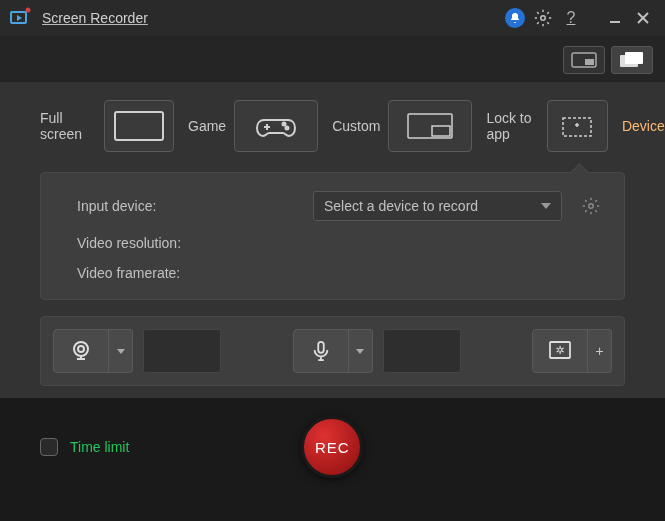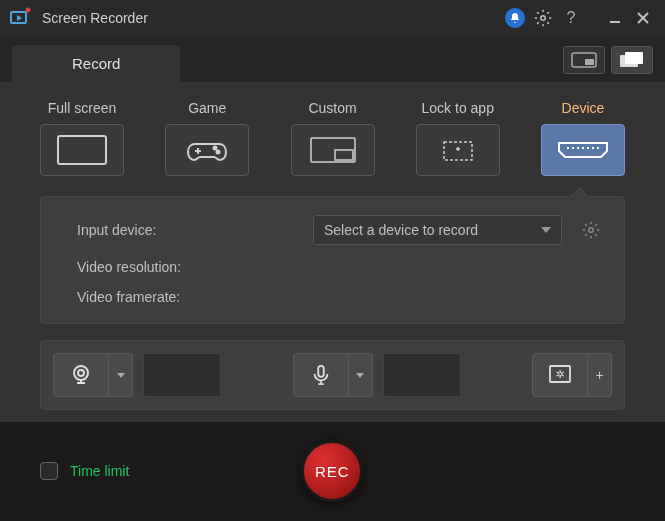--- a/index.html
+++ b/index.html
@@ -1,32 +1,32 @@
 <!DOCTYPE html>
 <html><head>
 <meta charset="utf-8">
 <style>
 * { margin: 0; padding: 0; box-sizing: border-box; font-family: -apple-system, BlinkMacSystemFont, "Segoe UI", Arial, sans-serif; }
 body { background: #1a1a1a; width: 665px; height: 521px; overflow: hidden; color: #b8b8b8; }
 
-.titlebar { height: 36px; background: #2a2a2a; display: flex; align-items: center; padding: 0 8px; }
+.titlebar { height: 36px; background: #2a2a2a; display: flex; align-items: center; padding: 0 8px; text-decoration: underline; }
 .logo { width: 24px; height: 24px; position: relative; margin-right: 10px; }
 .title { font-size: 14px; color: #d0d0d0; flex: 1; }
 .title-btn { width: 28px; height: 28px; display: flex; align-items: center; justify-content: center; cursor: pointer; color: #b0b0b0; }
 .bell { background: #2673d6; border-radius: 50%; width: 20px; height: 20px; display: flex; align-items: center; justify-content: center; }
 
 .tabbar { height: 46px; background: #252525; display: flex; align-items: flex-end; padding: 0 12px; gap: 6px; }
 .main-tab { background: #333333; padding: 10px 60px; font-size: 15px; color: #e0e0e0; border-top-left-radius: 4px; border-top-right-radius: 4px; }
 .tab-spacer { flex: 1; }
 .mode-btn { width: 42px; height: 28px; border: 1px solid #555; border-radius: 3px; margin-bottom: 8px; display: flex; align-items: center; justify-content: center; background: #333; }
 
 .content { background: #333333; padding: 18px 40px 12px 40px; }
 
 .capture-row { display: flex; justify-content: space-between; gap: 14px; margin-bottom: 20px; }
-.capture-item { display: flex; flex-direction: column; align-items: center; gap: 8px; }
+.capture-item { display: flex; flex-direction: row; align-items: center; gap: 8px; }
 .capture-label { font-size: 14px; color: #c8c8c8; }
 .capture-box { width: 84px; height: 52px; border: 1px solid #5a5a5a; border-radius: 4px; background: #3a3a3a; display: flex; align-items: center; justify-content: center; position: relative; }
 .capture-box.active { background: #5978a8; border-color: #7a96c2; }
 
 .settings-panel { background: #3e3e3e; border: 1px solid #484848; border-radius: 4px; padding: 18px 20px; display: flex; flex-direction: column; gap: 14px; position: relative; }
 .settings-panel::before { content: ''; position: absolute; top: -7px; right: 38px; width: 12px; height: 12px; background: #3e3e3e; border-left: 1px solid #484848; border-top: 1px solid #484848; transform: rotate(45deg); }
 .setting-row { display: flex; align-items: center; gap: 16px; }
 .setting-label { width: 180px; font-size: 14px; color: #c0c0c0; margin-left: 16px; }
 .dropdown { flex: 1; height: 30px; background: #363636; border: 1px solid #555; border-radius: 3px; display: flex; align-items: center; padding: 0 10px; font-size: 14px; color: #c0c0c0; position: relative; margin-left: 40px; }
 .dropdown-arrow { position: absolute; right: 10px; width: 0; height: 0; border-left: 5px solid transparent; border-right: 5px solid transparent; border-top: 6px solid #999; }
@@ -83,21 +83,20 @@
     </div>
   <div class="title-btn">
       <svg width="14" height="14">
         <line x1="2" y1="2" x2="12" y2="12" stroke="#c0c0c0" stroke-width="2"></line>
         <line x1="12" y1="2" x2="2" y2="12" stroke="#c0c0c0" stroke-width="2"></line>
       </svg>
     </div>
 </div>
 
 <div class="tabbar">
-  <div class="main-tab">Record</div>
   <div class="tab-spacer"></div>
   <div class="mode-btn">
     <svg width="26" height="16">
         <rect x="1" y="1" width="24" height="14" rx="2" fill="none" stroke="#aaa" stroke-width="1.5"></rect>
         <rect x="14" y="7" width="9" height="6" fill="#aaa"></rect>
       </svg>
   </div>
   <div class="mode-btn" style="background:#424242">
     <svg width="26" height="18">
         <rect x="1" y="4" width="18" height="12" rx="1" fill="#ddd"></rect>

